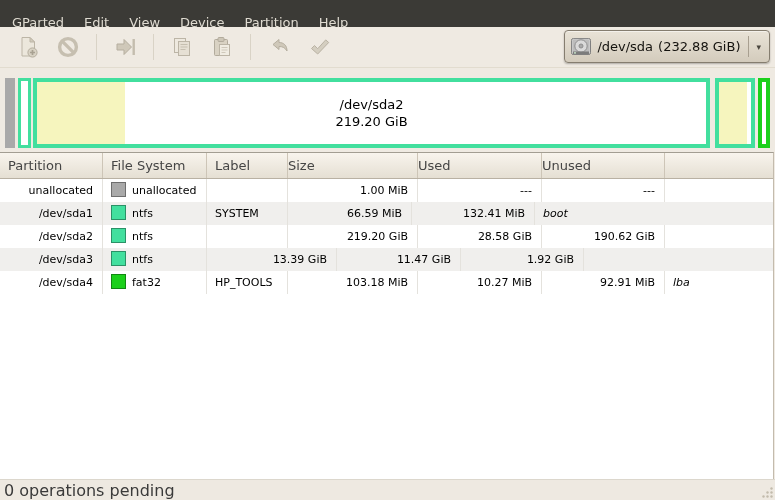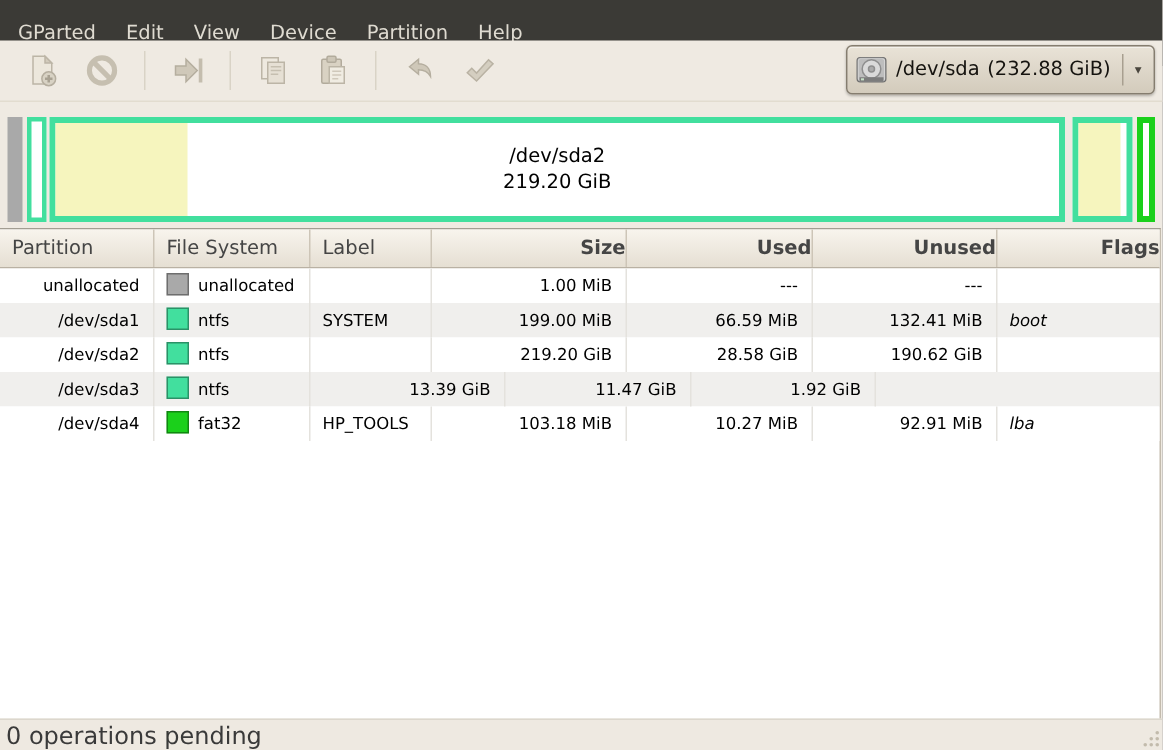--- a/index.html
+++ b/index.html
@@ -36,21 +36,21 @@
             text-align:center;font-size:13px;line-height:17px;color:#000;}
 
   
   .table{position:absolute;top:152px;left:0;width:773px;height:327px;background:#fff;
          border-right:1px solid #c3bbad;border-bottom:1px solid #cfc8bb;
          border-top:1px solid #a29d92;box-sizing:content-box;}
   .thead{display:flex;height:25px;background:linear-gradient(#f8f4ed,#e5dfd3);
          border-bottom:1px solid #b9b1a3;}
   .th{font-size:13px;color:#454545;line-height:25px;padding-left:8px;
       border-right:1px solid #cdc5b7;box-sizing:border-box;overflow:hidden;}
-  .th.ctr{text-align:right;padding-left:0;font-weight:bold;}
+  .th.ctr{text-align:left;padding-left:0;}
   .c0{width:103px;} .c1{width:104px;} .c2{width:81px;} .c3{width:130px;}
   .c4{width:124px;} .c5{width:123px;} .c6{width:108px;border-right:none;flex:1;}
   .tr{display:flex;height:23px;background:#fff;}
   .tr.alt{background:#f0efed;}
   .td{font-size:11px;color:#000;line-height:23px;box-sizing:border-box;
       padding-left:8px;border-right:1px solid #e4e2dd;overflow:hidden;white-space:nowrap;}
   .td.r{text-align:right;padding-right:9px;padding-left:0;}
   .td.c6{border-right:none;font-style:italic;}
   .swatch{display:inline-block;width:15px;height:15px;vertical-align:-3px;
           border:1px solid rgba(0,0,0,.35);box-sizing:border-box;margin-right:6px;}
@@ -158,37 +158,35 @@
     </div>
 
   <div class="table">
     <div class="thead" id="thead">
         <div class="th c0">Partition</div>
         <div class="th c1">File System</div>
         <div class="th c2">Label</div>
         <div class="th c3 ctr">Size</div>
         <div class="th c4 ctr">Used</div>
         <div class="th c5 ctr">Unused</div>
-        <div class="th c6 ctr">Flags</div>
       </div>
     <div class="tbody" id="tbody">
         <div class="tr">
           <div class="td c0 r">unallocated</div>
           <div class="td c1"><span class="swatch" style="background: rgb(169, 169, 169);"></span>unallocated</div>
           <div class="td c2"></div>
           <div class="td c3 r">1.00 MiB</div>
           <div class="td c4 r">---</div>
           <div class="td c5 r">---</div>
           <div class="td c6"></div>
         </div>
         <div class="tr alt">
           <div class="td c0 r">/dev/sda1</div>
           <div class="td c1"><span class="swatch" style="background: rgb(66, 223, 158);"></span>ntfs</div>
           <div class="td c2">SYSTEM</div>
-          <div class="td c3 r">199.00 MiB</div>
           <div class="td c4 r">66.59 MiB</div>
           <div class="td c5 r">132.41 MiB</div>
           <div class="td c6">boot</div>
         </div>
         <div class="tr">
           <div class="td c0 r">/dev/sda2</div>
           <div class="td c1"><span class="swatch" style="background: rgb(66, 223, 158);"></span>ntfs</div>
           <div class="td c2"></div>
           <div class="td c3 r">219.20 GiB</div>
           <div class="td c4 r">28.58 GiB</div>

